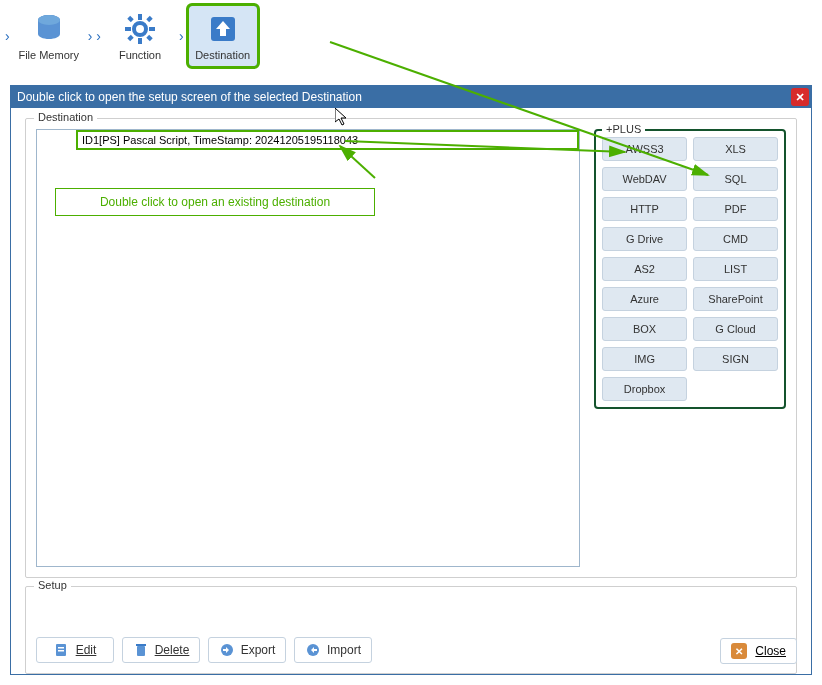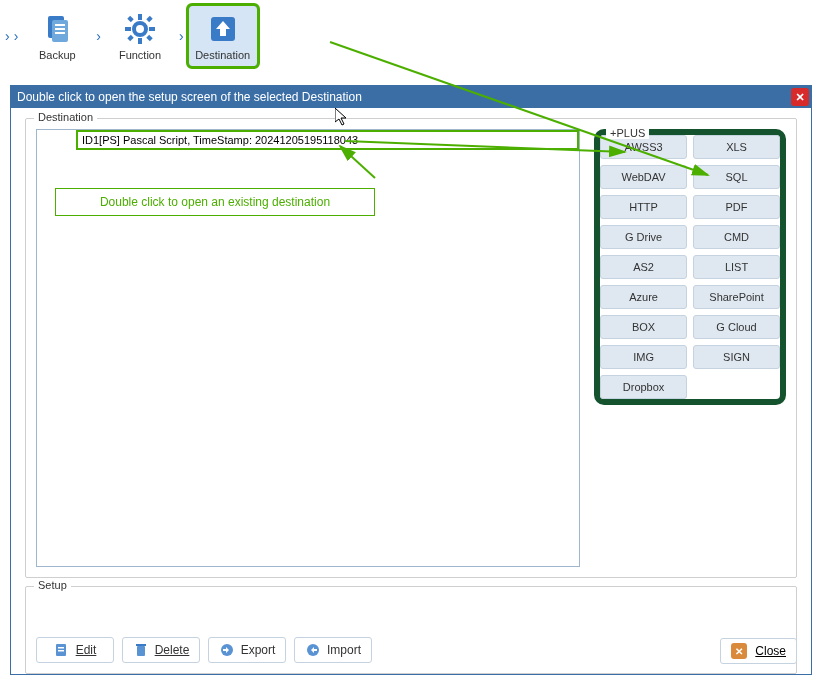--- a/index.html
+++ b/index.html
@@ -26,21 +26,21 @@
 .field-dest { border: 1px solid #cfcfcf; border-radius: 2px; padding: 10px 10px 10px 10px; position: relative; }
 .field-legend { position: absolute; top: -8px; left: 8px; background: #fff; padding: 0 4px; font-size: 11px; color: #333; }
 .dest-row { display: flex; align-items: flex-start; gap: 14px; }
 .dest-list { width: 550px; height: 438px; border: 1px solid #9fb6cc; background: #fff; padding: 0; }
 .dest-item { border: 1px solid #999; margin: 1px; padding: 2px 4px; font-size: 11px; color: #000; }
 .dest-item.highlight { outline: 2px solid #4caf00; outline-offset: -1px; margin-left: 40px; }
 .hint-callout { margin: 20px auto 0 auto; width: 320px; border: 1px solid #4caf00; padding: 6px 10px; text-align: center; color: #4caf00; font-size: 12px; position: absolute; top: 160px; left: 50px; }
 
 .btn-grid { width: 194px; }
 .btn-grid-top { border: 1px solid #cfcfcf; border-radius: 2px; padding: 6px; display: grid; grid-template-columns: 1fr 1fr; gap: 6px; margin-bottom: 8px; }
-.btn-grid-plus { border: 6px solid #14532d; border-radius: 10px; padding: 0; position: relative; }
+.btn-grid-plus { border: 2px solid #14532d; border-radius: 4px; padding: 6px; position: relative; }
 .plus-legend { position: absolute; top: -8px; left: 6px; background: #fff; padding: 0 4px; font-size: 11px; color: #333; }
 .plus-inner { display: grid; grid-template-columns: 1fr 1fr; gap: 6px; }
 .gbtn { height: 24px; background: #dfe8f1; border: 1px solid #c5d2df; border-radius: 3px; display: flex; align-items: center; justify-content: center; font-size: 11px; color: #333; cursor: pointer; }
 .gbtn.highlight { outline: 3px solid #4caf00; outline-offset: -1px; }
 .gbtn.span2 { grid-column: 1; }
 
 
 .field-setup { border: 1px solid #cfcfcf; border-radius: 2px; padding: 10px; margin-top: 8px; position: relative; }
 .setup-row { display: flex; gap: 8px; }
 .sbtn { height: 26px; min-width: 78px; background: #fff; border: 1px solid #c5d2df; border-radius: 3px; display: flex; align-items: center; justify-content: center; gap: 6px; font-size: 11px; color: #333; cursor: pointer; padding: 0 8px; margin-top: 40px; }
@@ -55,33 +55,31 @@
 .arrow-overlay { position: absolute; left: 0; top: 0; width: 822px; height: 685px; pointer-events: none; }
 
 
 .cursor { position: absolute; left: 335px; top: 108px; pointer-events: none; }
 </style>
 </head>
 <body>
 
 <div class="toolbar">
   <span class="chevron">›</span>
-  <span class="chevron">›</span>
   <div class="tool-btn">
     <span class="tool-icon">
       <svg width="34" height="34" viewBox="0 0 34 34">
-          <rect x="8" y="4" width="16" height="22" rx="2" fill="#3a7bc8"></rect>
-          <rect x="12" y="8" width="16" height="22" rx="2" fill="#6fa8dc"></rect>
-          <rect x="15" y="12" width="10" height="2" fill="#fff"></rect>
-          <rect x="15" y="16" width="10" height="2" fill="#fff"></rect>
-          <rect x="15" y="20" width="10" height="2" fill="#fff"></rect>
+          <ellipse cx="17" cy="8" rx="11" ry="5" fill="#3a7bc8"></ellipse>
+          <path d="M6 8v14c0 2.8 4.9 5 11 5s11-2.2 11-5V8" fill="#5a93d4"></path>
+          <ellipse cx="17" cy="8" rx="11" ry="5" fill="#6fa8dc"></ellipse>
         </svg>
     </span>
-    <span class="tool-label">Backup</span>
-  </div>
+    <span class="tool-label">File Memory</span>
+  </div>
+  <span class="chevron">›</span>
   <span class="chevron">›</span>
   <div class="tool-btn">
     <span class="tool-icon">
       <svg width="34" height="34" viewBox="0 0 34 34">
           <circle cx="17" cy="17" r="6" fill="none" stroke="#3a7bc8" stroke-width="4"></circle>
           <g fill="#3a7bc8">
             <rect x="15" y="2" width="4" height="6"></rect>
             <rect x="15" y="26" width="4" height="6"></rect>
             <rect x="2" y="15" width="6" height="4"></rect>
             <rect x="26" y="15" width="6" height="4"></rect>

